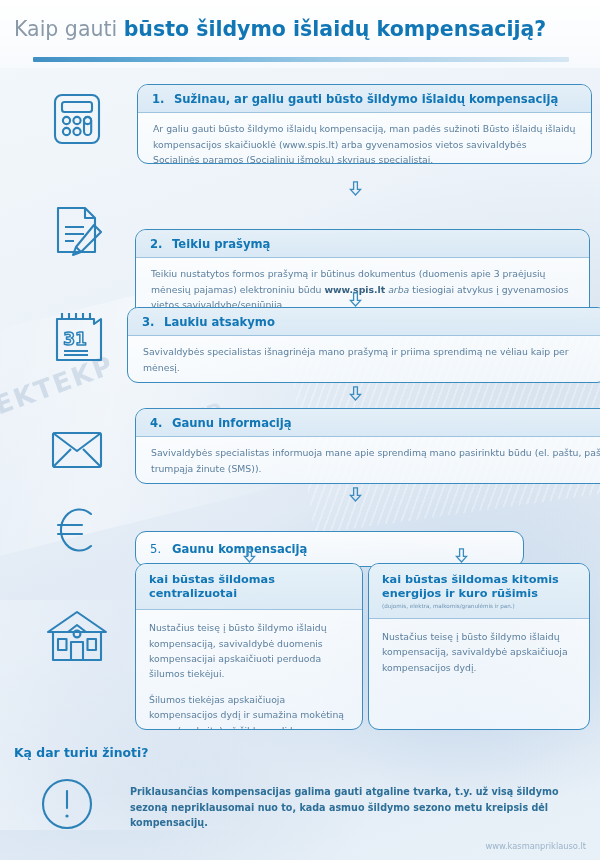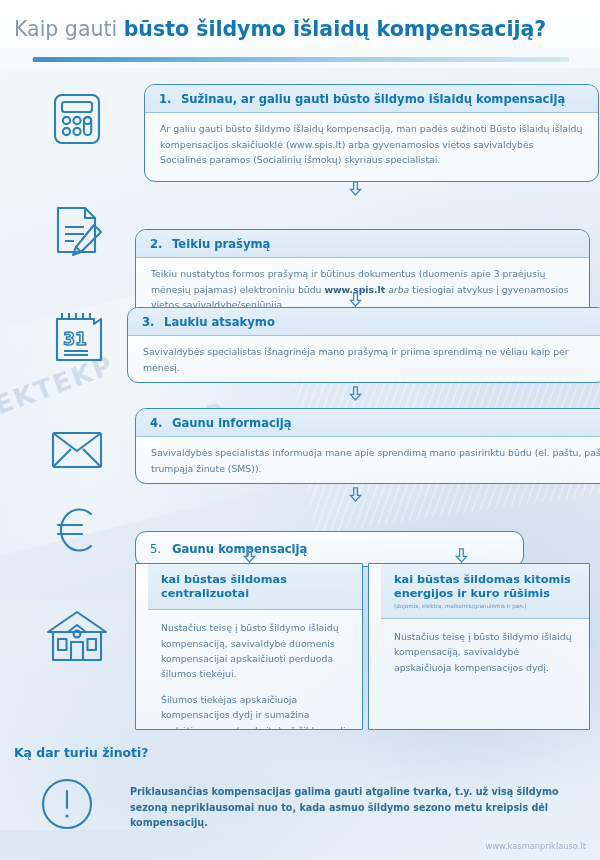--- a/index.html
+++ b/index.html
@@ -137,24 +137,23 @@
   .arrow {
     position: absolute;
     width: 13px; height: 15px;
     color: #3a8cc0;
   }
 
   
   .branch {
     position: absolute;
     border: 1.4px solid #3a8cc0;
-    border-radius: 1px;
+    border-radius: 11px;
     background: linear-gradient(180deg, rgba(255,255,255,0.88) 0%, rgba(245,250,254,0.78) 100%);
     overflow: hidden;
-    padding-left: 12px;
   }
   .branch-head {
     padding: 9px 13px 8px 13px;
     border-bottom: 1px solid #9dc3de;
     background: linear-gradient(180deg, rgba(228,240,248,0.9) 0%, rgba(214,231,244,0.85) 100%);
   }
   .branch-head .t {
     font-size: 11.3px;
     font-weight: bold;
     color: #1176b5;
@@ -226,21 +225,21 @@
         <rect x="7" y="5" width="44" height="48" rx="7"></rect>
         <rect x="14" y="12" width="30" height="10" rx="2.5"></rect>
         <circle cx="18.5" cy="30.5" r="3.6"></circle>
           <circle cx="29" cy="30.5" r="3.6"></circle>
           <circle cx="39.5" cy="30.5" r="3.6"></circle>
         <circle cx="18.5" cy="41.5" r="3.6"></circle>
           <circle cx="29" cy="41.5" r="3.6"></circle>
         <rect x="36" y="27" width="7.2" height="18" rx="3.6"></rect>
       </svg>
     </div>
-    <div class="card" style="left:144px; top:84px; width:455px; height:98px;">
+    <div class="card" style="left:137px; top:84px; width:455px; height:80px;">
       <div class="card-head"><span class="num">1.</span><span>Sužinau, ar galiu gauti būsto šildymo išlaidų kompensaciją</span></div>
       <div class="card-body">Ar galiu gauti būsto šildymo išlaidų kompensaciją, man padės sužinoti Būsto išlaidų išlaidų kompensacijos skaičiuoklė (www.spis.lt) arba gyvenamosios vietos savivaldybės Socialinės paramos (Socialinių išmokų) skyriaus specialistai.</div>
     </div>
     <div class="arrow" style="left:349px; top:181px;">
       <svg width="13" height="15" viewBox="0 0 13 15" fill="none" stroke="#3a8cc0" stroke-width="1.3">
         <path d="M4.6 0.8 H8.4 V8.4 H11.6 L6.5 14 L1.4 8.4 H4.6 Z"></path>
       </svg>
     </div>
   </div>
 

